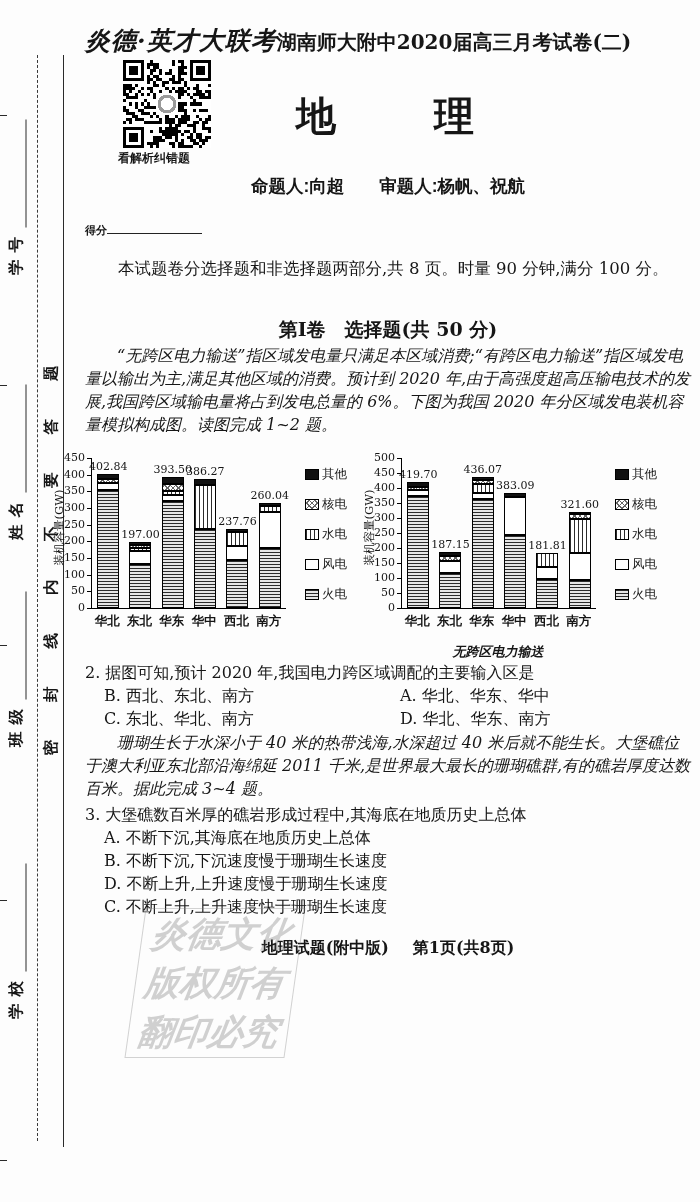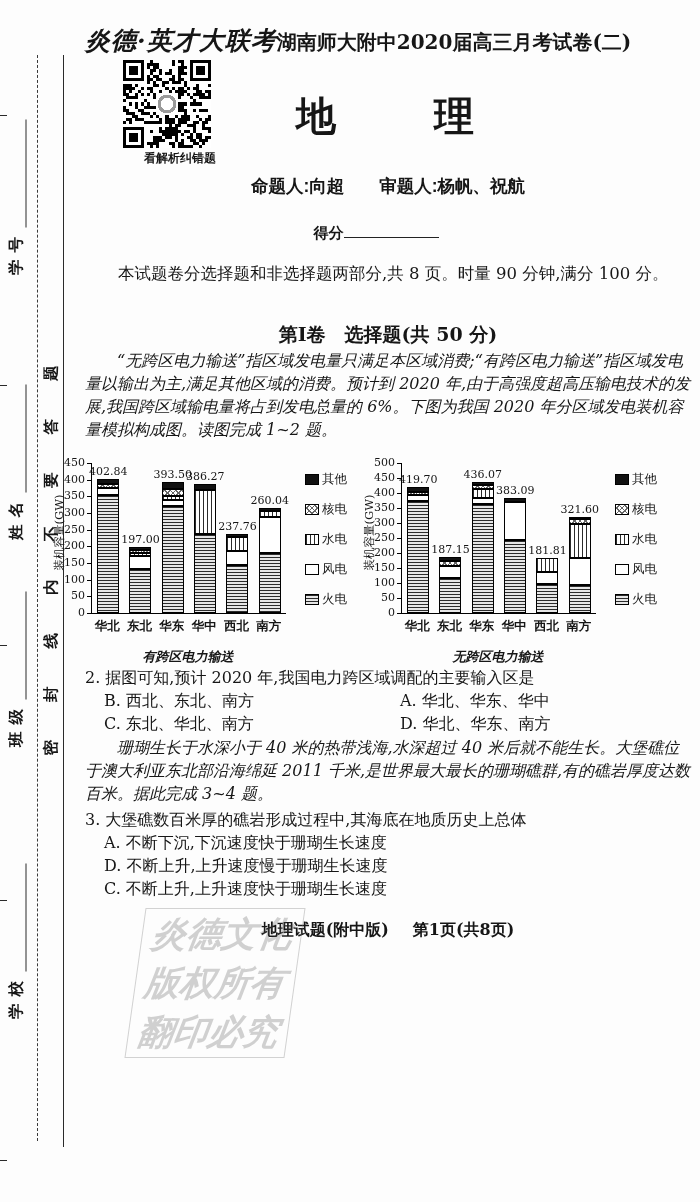--- a/index.html
+++ b/index.html
@@ -20,27 +20,27 @@
          text-align:center;font-size:15.5px;font-weight:bold;letter-spacing:38px;white-space:nowrap;}
   
   .wm{position:absolute;left:135px;top:908px;width:158px;height:148px;border:1px solid rgba(130,130,130,.35);
       color:rgba(80,80,80,.26);font-size:35px;line-height:49px;text-align:center;font-weight:bold;
       font-style:italic;transform:skewX(-8deg);pointer-events:none;}
   
   .content{position:absolute;left:85px;top:0;width:606px;}
   .hdr{margin-top:24px;white-space:nowrap;}
   .brand{font-weight:bold;font-style:italic;font-size:25px;letter-spacing:1px;}
   .hdr-rest{font-size:20px;font-weight:bold;}
-  .qr-wrap{position:absolute;left:33px;top:60px;width:98px;text-align:right;}
+  .qr-wrap{position:absolute;left:33px;top:60px;width:98px;text-align:left;}
   .qr{width:88px;height:88px;margin:0 auto;display:block;background:#fff;}
   .qr-cap{font-size:12px;font-weight:bold;margin-top:2px;font-family:"Liberation Sans","DejaVu Sans",sans-serif;}
   .subject{text-align:center;font-size:40px;font-weight:bold;margin-top:32px;letter-spacing:6px;}
   .authors{text-align:center;font-size:17.5px;font-weight:bold;margin-top:30px;
            font-family:"Liberation Sans","DejaVu Sans",sans-serif;}
-  .score{ text-align:center;margin-top:24px;padding-right:24px;font-size:15px;font-weight:bold;
+  .score{ text-align:left;margin-top:24px;padding-right:24px;font-size:11px;font-weight:bold;
           font-family:"Liberation Sans","DejaVu Sans",sans-serif;}
   .score-line{display:inline-block;width:95px;border-bottom:1.3px solid #222;height:1em;}
   .intro{margin-top:18px;font-size:16.5px;line-height:25px;text-indent:2em;}
   .sec-title{text-align:center;font-weight:bold;font-size:19px;margin-top:36px;}
   .qinstr{margin-top:15px;font-size:16px;line-height:23px;}
   .qinstr b{font-family:"Liberation Sans","DejaVu Sans",sans-serif;font-size:16.5px;}
   .passage{font-style:italic;font-size:16px;line-height:23px;text-indent:2em;margin-top:1px;}
   
   .charts-row{display:flex;gap:8px;margin-top:6px;margin-left:-40px;}
   .chart{position:relative;width:302px;height:216px;flex:0 0 auto;}
@@ -497,21 +497,20 @@
           </div>
         </div>
         <div class="c-cats">
           <span>华北</span>
           <span>东北</span>
           <span>华东</span>
           <span>华中</span>
           <span>西北</span>
           <span>南方</span>
         </div>
-        <div class="c-title">有跨区电力输送</div>
         <div class="c-legend">
           <div class="c-leg-item">
             <div class="c-leg-sw pat-s"></div>
             <span>其他</span>
           </div>
           <div class="c-leg-item">
             <div class="c-leg-sw pat-x"></div>
             <span>核电</span>
           </div>
           <div class="c-leg-item">
@@ -640,21 +639,22 @@
       <div class="opt">A. 华北、华东、华中</div>
       <div class="opt">C. 东北、华北、南方</div>
       <div class="opt">D. 华北、华东、南方</div>
     </div>
   </div>
 
   <div class="passage">珊瑚生长于水深小于 40 米的热带浅海,水深超过 40 米后就不能生长。大堡礁位于澳大利亚东北部沿海绵延 2011 千米,是世界最大最长的珊瑚礁群,有的礁岩厚度达数百米。据此完成 3~4 题。</div>
 
   <div class="qblock">
     <div class="stem"><span>3.</span> <span>大堡礁数百米厚的礁岩形成过程中,其海底在地质历史上总体</span></div>
-    <div class="opt">A. 不断下沉,下沉速度快于珊瑚生长速度</div>
+    <div class="opt">A. 不断下沉,其海底在地质历史上总体</div>
+    <div class="opt">B. 不断下沉,下沉速度慢于珊瑚生长速度</div>
     <div class="opt">D. 不断上升,上升速度慢于珊瑚生长速度</div>
     <div class="opt">C. 不断上升,上升速度快于珊瑚生长速度</div>
   </div>
 
   <div class="footer">
     <span>地理试题(附中版)</span><span>第1页(共8页)</span>
   </div>
 </div>
 
 <div class="wm">

